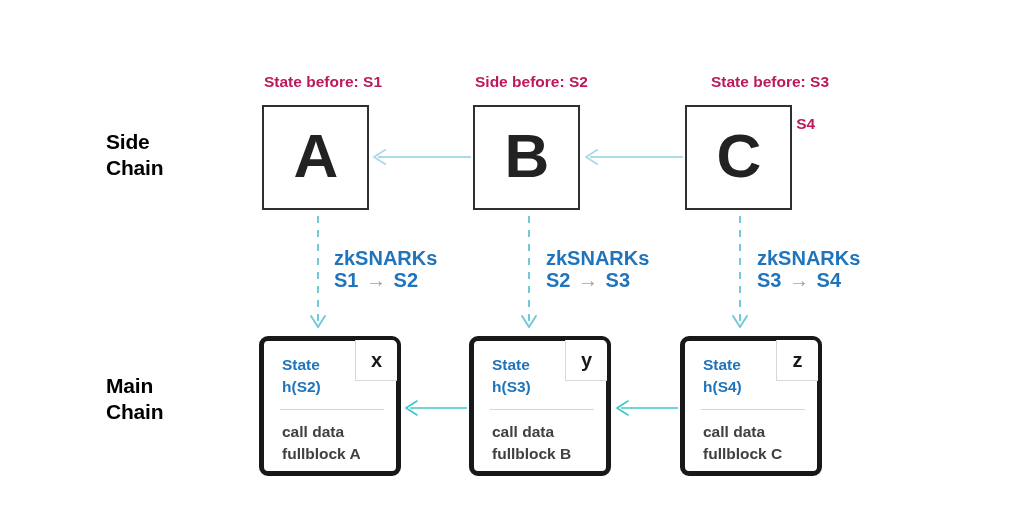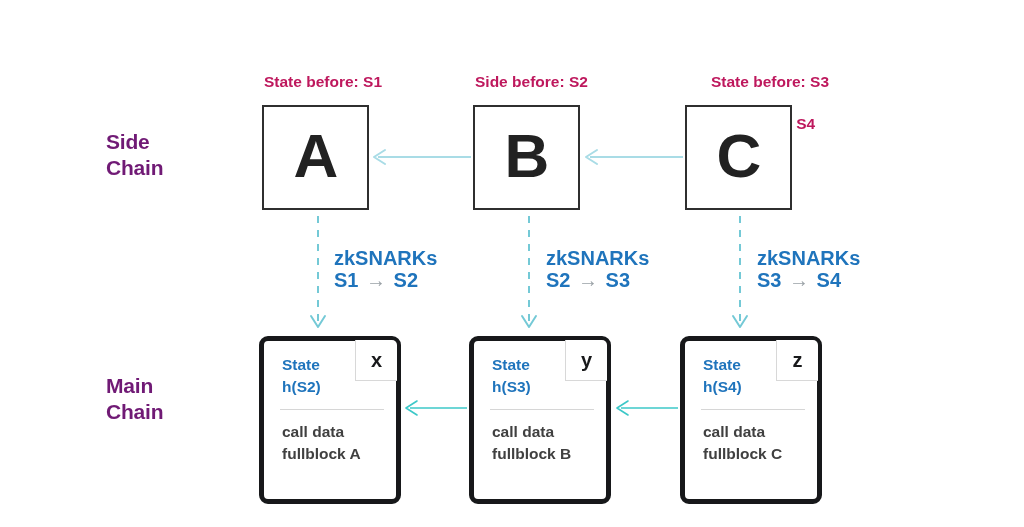--- a/index.html
+++ b/index.html
@@ -22,21 +22,21 @@
     width: 1024px;
     height: 527px;
   }
 
   
   .row-label {
     position: absolute;
     font-weight: bold;
     font-size: 21px;
     line-height: 26px;
-    color: #701a75;
+    color: #000000;
     letter-spacing: -0.2px;
     white-space: pre-line;
   }
   #label-side  { left: 106px; top: 129px; }
   #label-main  { left: 106px; top: 373px; }
 
   
   .state-header {
     position: absolute;
     font-size: 15.5px;
@@ -69,21 +69,21 @@
     letter-spacing: -1px;
     position: relative;
     top: -2px;
   }
 
   
   .main-block {
     position: absolute;
     top: 336px;
     width: 142px;
-    height: 168px;
+    height: 140px;
     border: 5px solid #17181a;
     border-radius: 9px;
     background: #ffffff;
     box-sizing: border-box;
   }
   .main-block .state-text {
     position: absolute;
     left: 18px;
     top: 13px;
     font-size: 15.5px;

